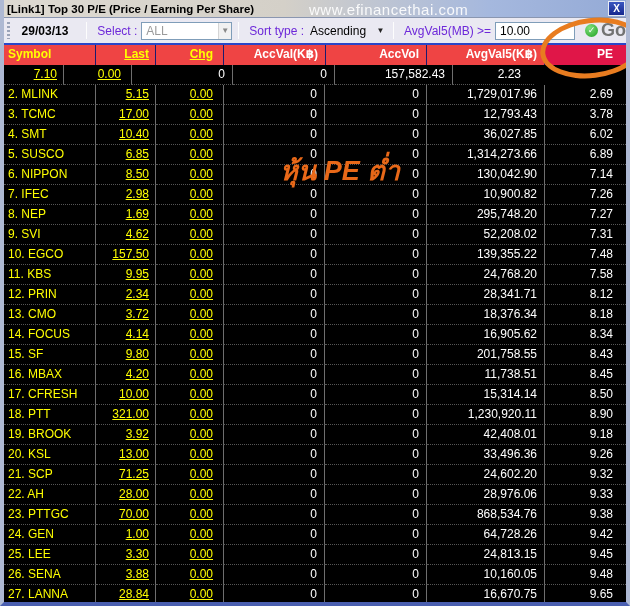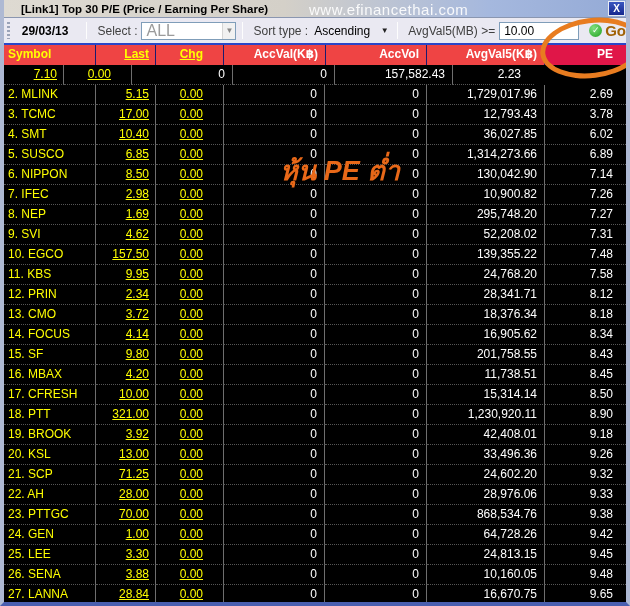--- a/index.html
+++ b/index.html
@@ -11,21 +11,21 @@
     border-left:4px solid #aeb9d3; border-right:4px solid #aeb9d3;
     border-bottom:4px solid #4a5fb0; overflow:hidden;
   }
 
   
   .titlebar{
     height:18px; display:flex; align-items:center; position:relative;
     background:linear-gradient(to right,#dedad2 0%,#d4d0c8 45%,#a5b8de 78%,#94aad6 100%);
     border-bottom:1px solid #8a96b0;
   }
-  .title-text{ font-size:11.5px; font-weight:bold; color:#000; padding-left:17px; white-space:nowrap; }
+  .title-text{ font-size:11.5px; font-weight:bold; color:#000; padding-left:3px; white-space:nowrap; }
   .watermark{
     position:absolute; left:305px; top:1px; font-size:15px; color:rgba(255,255,255,0.9);
     letter-spacing:0.5px; white-space:nowrap;
   }
   .close-btn{
     margin-left:auto; margin-right:1px; width:17px; height:15px;
     background:linear-gradient(#3a56c0,#16288e); border:1px solid #e8ecf4;
     color:#fff; font-size:10px; font-weight:bold; line-height:13px; text-align:center; cursor:pointer;
   }
 
@@ -33,63 +33,63 @@
   .toolbar{
     height:27px; background:#eae9f2; display:flex; align-items:center;
     border-bottom:2px solid #2a46c8; padding-left:2px; position:relative;
   }
   .grip{
     width:3px; height:17px; margin:0 4px 0 1px;
     background:repeating-linear-gradient(to bottom,#9aa3b8 0 2px,transparent 2px 4px);
   }
   .tb-date{ font-size:12px; font-weight:bold; color:#000; padding:0 12px 0 8px; }
   .tb-sep{ width:1px; height:17px; background:#a9a9bc; border-right:1px solid #fdfdfd; margin:0 6px; }
-  .tb-label{ font-size:12px; color:#404040; padding:0 4px; white-space:nowrap; }
+  .tb-label{ font-size:12px; color:#6d28d9; padding:0 4px; white-space:nowrap; }
   .combo{
     display:flex; align-items:center; height:18px; background:#fff;
     border:1px solid #7f9db9; width:104px;
   }
-  .combo .combo-text{ flex:1; font-size:16px; color:#9b9b9b; padding-left:4px; }
+  .combo .combo-text{ flex:1; font-size:12px; color:#9b9b9b; padding-left:4px; }
   .combo .combo-btn{
     width:13px; height:100%; background:#f1f1f1; border-left:1px solid #d5d5d5;
     font-size:8px; color:#888; text-align:center; line-height:16px; cursor:pointer;
   }
   .combo-flat{ display:flex; align-items:center; height:18px; }
   .combo-flat .combo-text{ font-size:12px; color:#000; padding:0 8px 0 2px; }
   .combo-flat .combo-btn{ width:13px; font-size:8px; color:#222; text-align:center; cursor:pointer; }
   .tb-input{
     width:80px; height:18px; background:#fff; border:1px solid #7f9db9;
     font-size:12px; color:#000; padding-left:4px; font-family:inherit;
   }
   .go-btn{
     display:flex; align-items:center; gap:3px; margin-left:10px; cursor:pointer;
   }
   .go-icon{
     width:13px; height:13px; border-radius:50%;
     background:radial-gradient(circle at 35% 30%,#7fe07f,#1fa01f);
     color:#fff; font-size:9px; font-weight:bold; text-align:center; line-height:13px;
   }
-  .go-label{ font-size:15px; font-weight:bold; color:#a16207; }
+  .go-label{ font-size:18px; font-weight:bold; color:#737373; }
 
   
   .header-row{ display:flex; height:20px; background:#ef4444; }
   .hcell{
     font-size:12px; font-weight:bold; color:#fff; text-align:center; line-height:19px;
     border-right:1px solid #1a1a70; white-space:nowrap; overflow:hidden;
   }
   .hcell.col-pe{ background:#e01648; border-right:none; }
 
   .trow{ display:flex; height:20px; }
   .cell{
     font-size:12px; color:#fff; line-height:19px; white-space:nowrap; overflow:hidden;
     border-right:1px solid #6e6e6e; border-bottom:1px dotted #565656;
   }
   .col-symbol { width:92px;  text-align:left;  padding-left:4px; color:#ffff00; }
   .col-last   { width:60px;  text-align:right; padding-right:6px;  color:#ffff00; text-decoration:underline; }
-  .col-chg    { width:68px;  text-align:right; padding-right:20px; color:#ffff00; text-decoration:underline; }
+  .col-chg    { width:68px;  text-align:right; padding-right:10px; color:#ffff00; text-decoration:underline; }
   .col-accvol { width:101px; text-align:right; padding-right:7px; }
   .col-accval { width:102px; text-align:right; padding-right:7px; }
   .col-avgval5{ width:118px; text-align:right; padding-right:7px; }
   .col-pe     { width:81px;  text-align:right; padding-right:13px; border-right:none; }
 
   
   .pe-ellipse{
     position:absolute; left:536px; top:18px; width:104px; height:60px;
     border:5px solid #e87c20; border-radius:50%;
     transform:rotate(-7deg); z-index:20; pointer-events:none;

